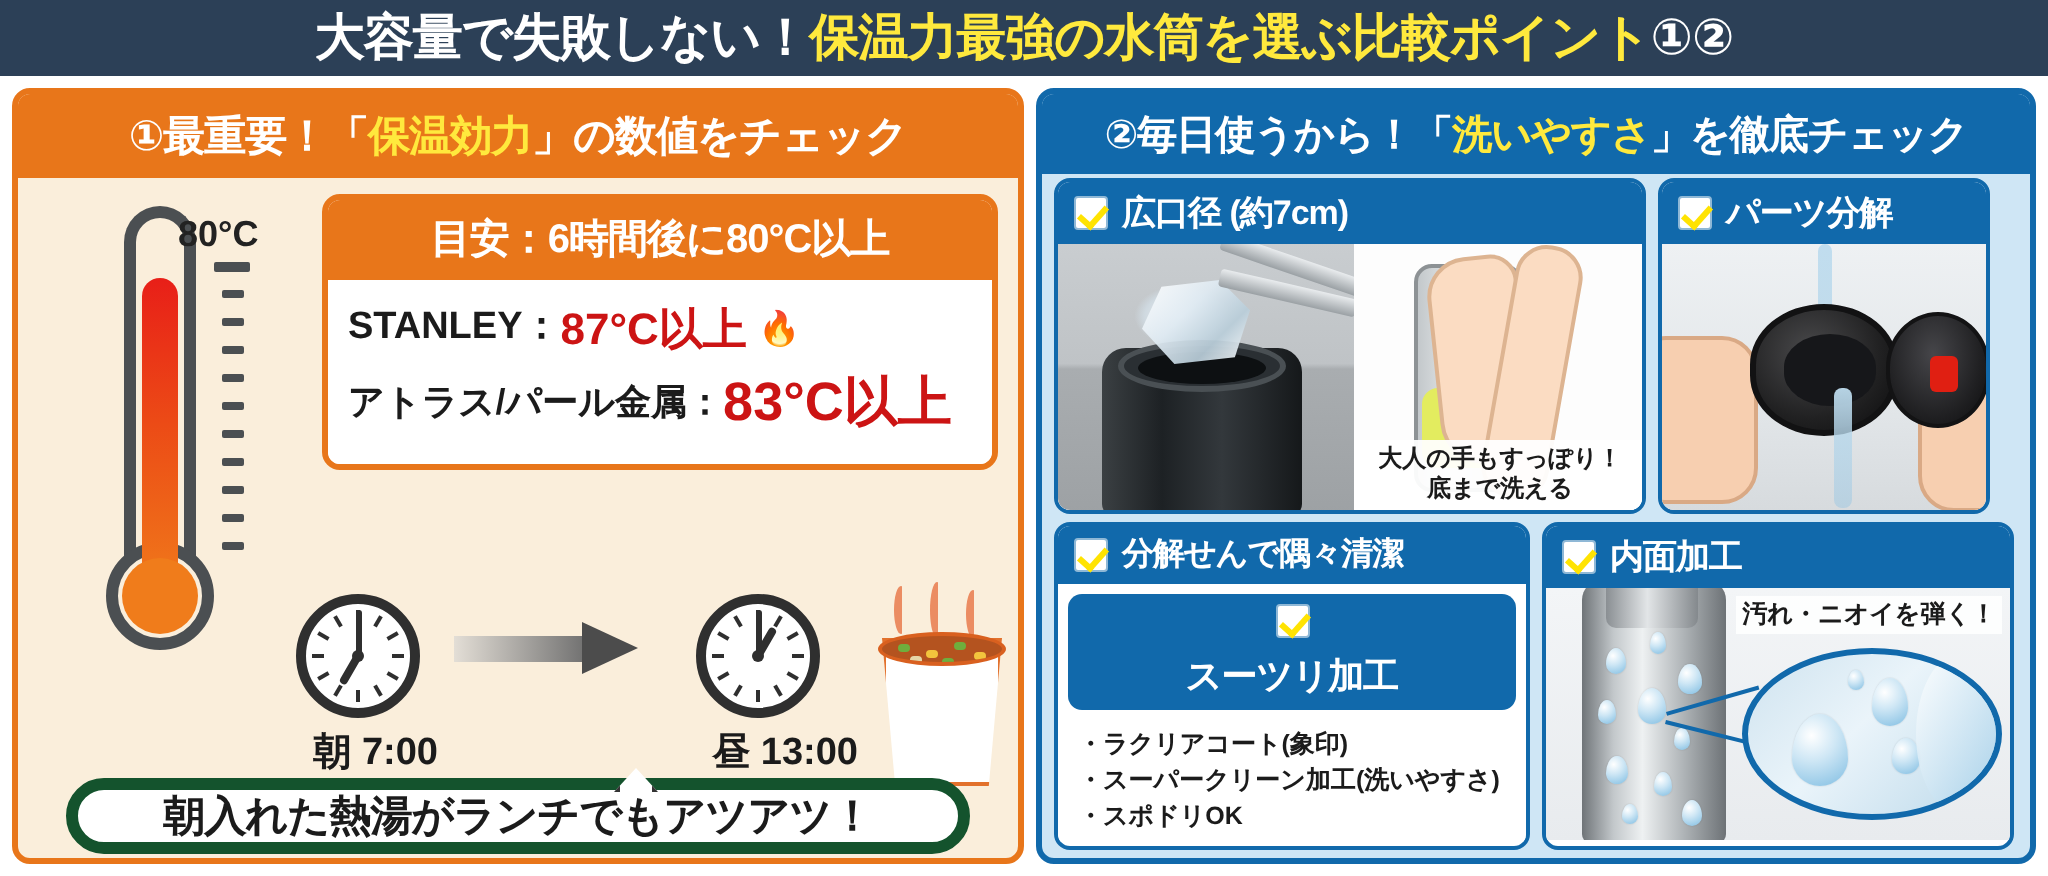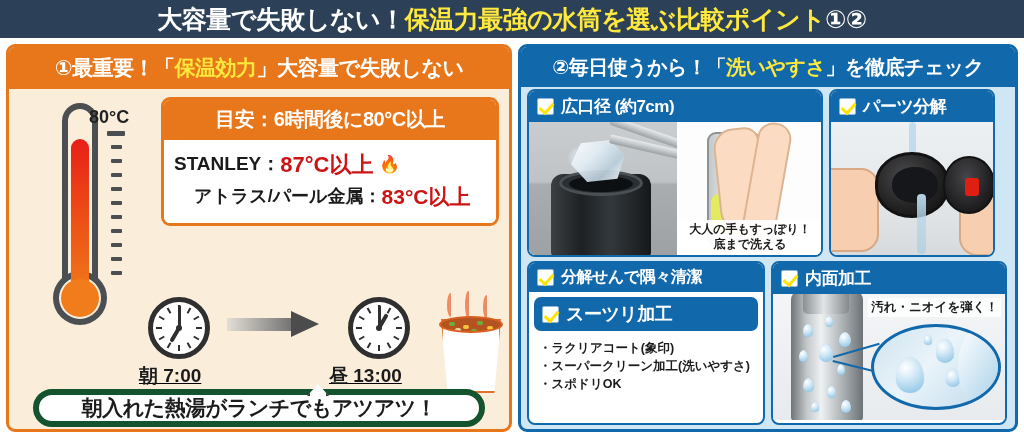--- a/index.html
+++ b/index.html
@@ -101,28 +101,28 @@
   }
   .temp-card-head {
     background: #e8761a; color: #fff; font-size: 20px; font-weight: bold;
     text-align: center; padding: 6px 0 7px; white-space: nowrap; letter-spacing: -0.5px;
   }
   .temp-rows { padding: 8px 10px 10px; background: #fff; }
   .temp-row {
     display: flex; align-items: center; white-space: nowrap;
     font-size: 19px; font-weight: bold; color: #1b1b1b; line-height: 1.5;
   }
-  .temp-row.r2 { font-size: 18px; margin-left: 20px; }
+  .temp-row.r2 { font-size: 18px; }
   .temp-hot { color: #cc1414; font-size: 22px; }
-  .temp-hot.sm { font-size: 21px; }
+  .temp-hot.sm { font-size: 27px; }
   .flame { margin-left: 6px; font-size: 17px; }
 
   
   .clockrow { position: absolute; left: 130px; top: 198px; width: 375px; height: 112px; }
-  .clock-unit { position: absolute; text-align: left; text-decoration: underline; }
+  .clock-unit { position: absolute; text-align: right; }
   .clock-face {
     width: 62px; height: 62px; border: 5px solid #2f2f2f; border-radius: 50%;
     background: #fff; position: relative; margin: 0 auto;
   }
   .cmark { position: absolute; left: 50%; top: 3px; width: 2px; height: 6px;
     background: #2f2f2f; transform-origin: 50% 23px; margin-left: -1px; }
   .hand {
     position: absolute; left: 50%; bottom: 50%; background: #2f2f2f;
     transform-origin: 50% 100%; border-radius: 2px;
   }
@@ -305,21 +305,21 @@
   }
   .water-str.b { left: 86px; top: 72px; height: 60px; width: 9px; }
 
   
   #card-clean { left: 6px; top: 174px; width: 238px; height: 164px; }
   #card-clean .card-head { font-size: 16px; }
   .clean-body { background: #fff; padding: 0; }
   .sub-head {
     margin: 5px 5px 0; background: #1169ab; color: #fff; border-radius: 7px;
     font-size: 18px; font-weight: bold; display: flex; align-items: center; gap: 7px;
-    padding: 5px 8px; white-space: nowrap; letter-spacing: -0.5px;
+    padding: 5px 8px; white-space: nowrap; letter-spacing: -0.5px; flex-direction: column;
   }
   .bullets { padding: 8px 4px 4px 10px; }
   .bullet {
     font-size: 12.5px; font-weight: bold; color: #1b1b1b;
     line-height: 1.45; white-space: nowrap;
   }
 
   
   #card-inner { left: 250px; top: 174px; width: 236px; height: 164px; }
   #card-inner .card-head { font-size: 17px; }
@@ -366,21 +366,21 @@
 
   <div class="header">
     <div class="header-title"><span>大容量で失敗しない！</span><span class="hl-yellow">保温力最強の水筒を選ぶ比較ポイント</span><span>①②</span></div>
   </div>
 
   <div class="panel-left">
     <div class="panel-head-orange">
         <span>①</span>
         <span> 最重要！「</span>
         <span class="hl-yellow">保温効力</span>
-        <span>」大容量で失敗しない</span>
+        <span>」の数値をチェック</span>
       </div>
 
     <div class="left-body">
 
       <div class="thermo">
         <div class="thermo-tube"></div>
         <div class="thermo-bulb"></div>
         <div class="thermo-fill"></div>
         <div class="thermo-fill-bulb"></div>
         <div class="ticks">

